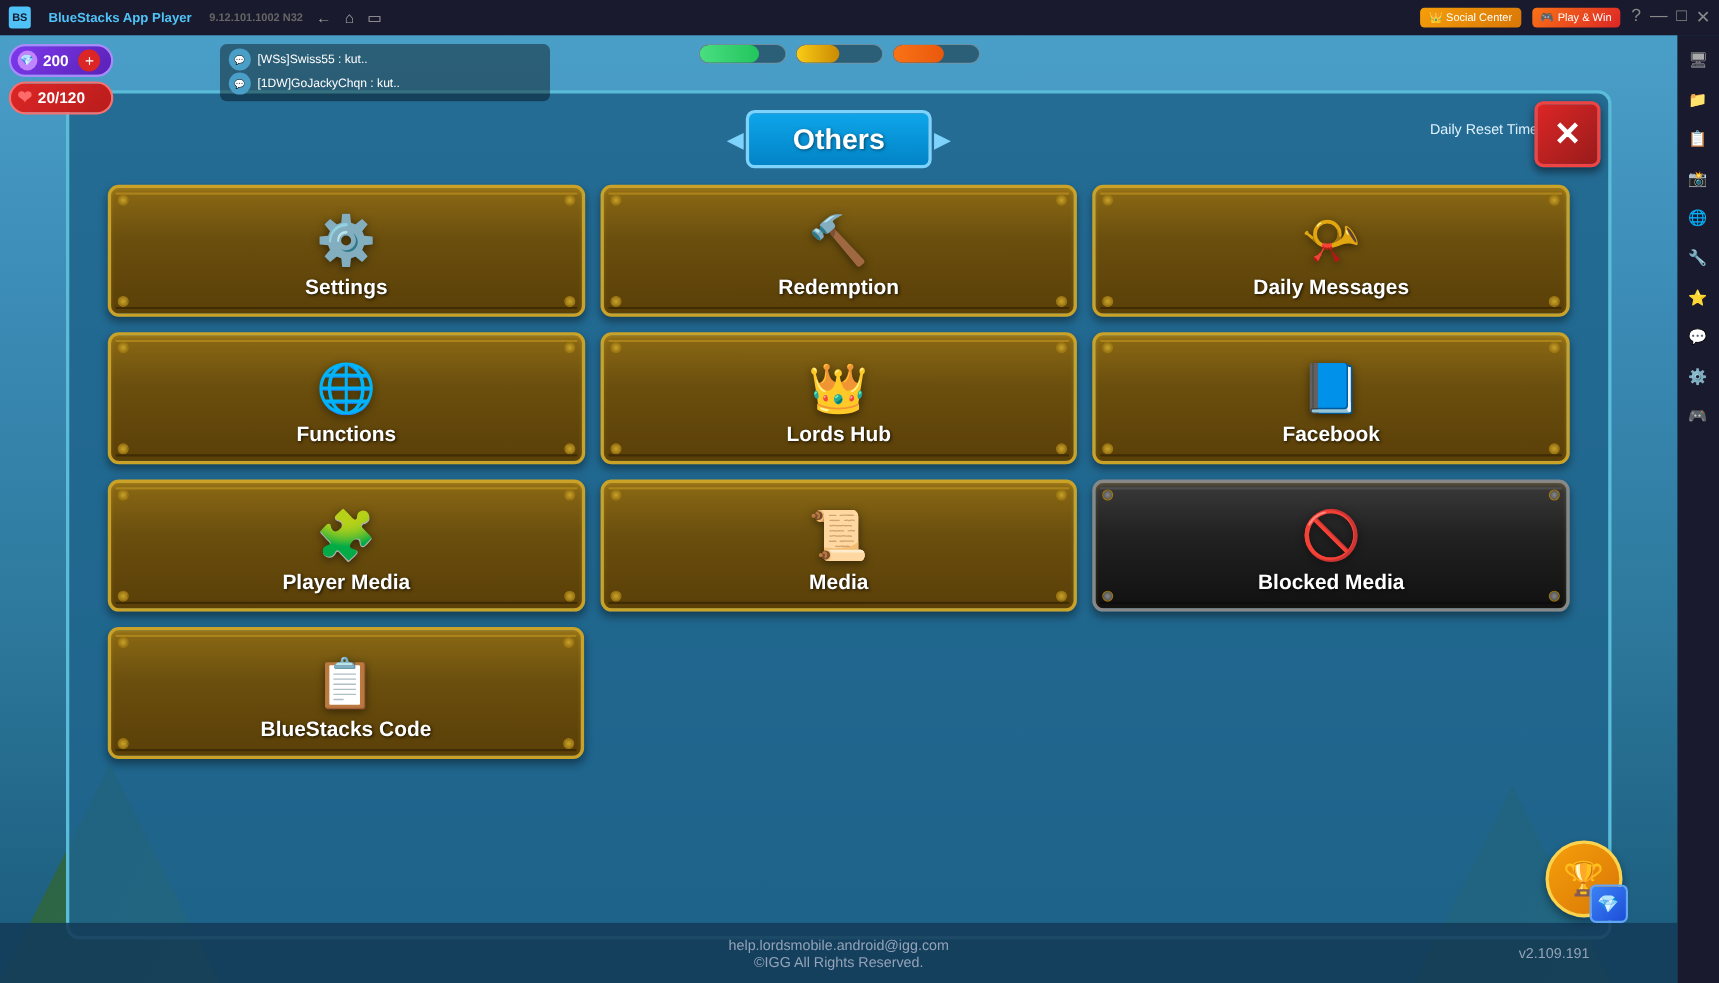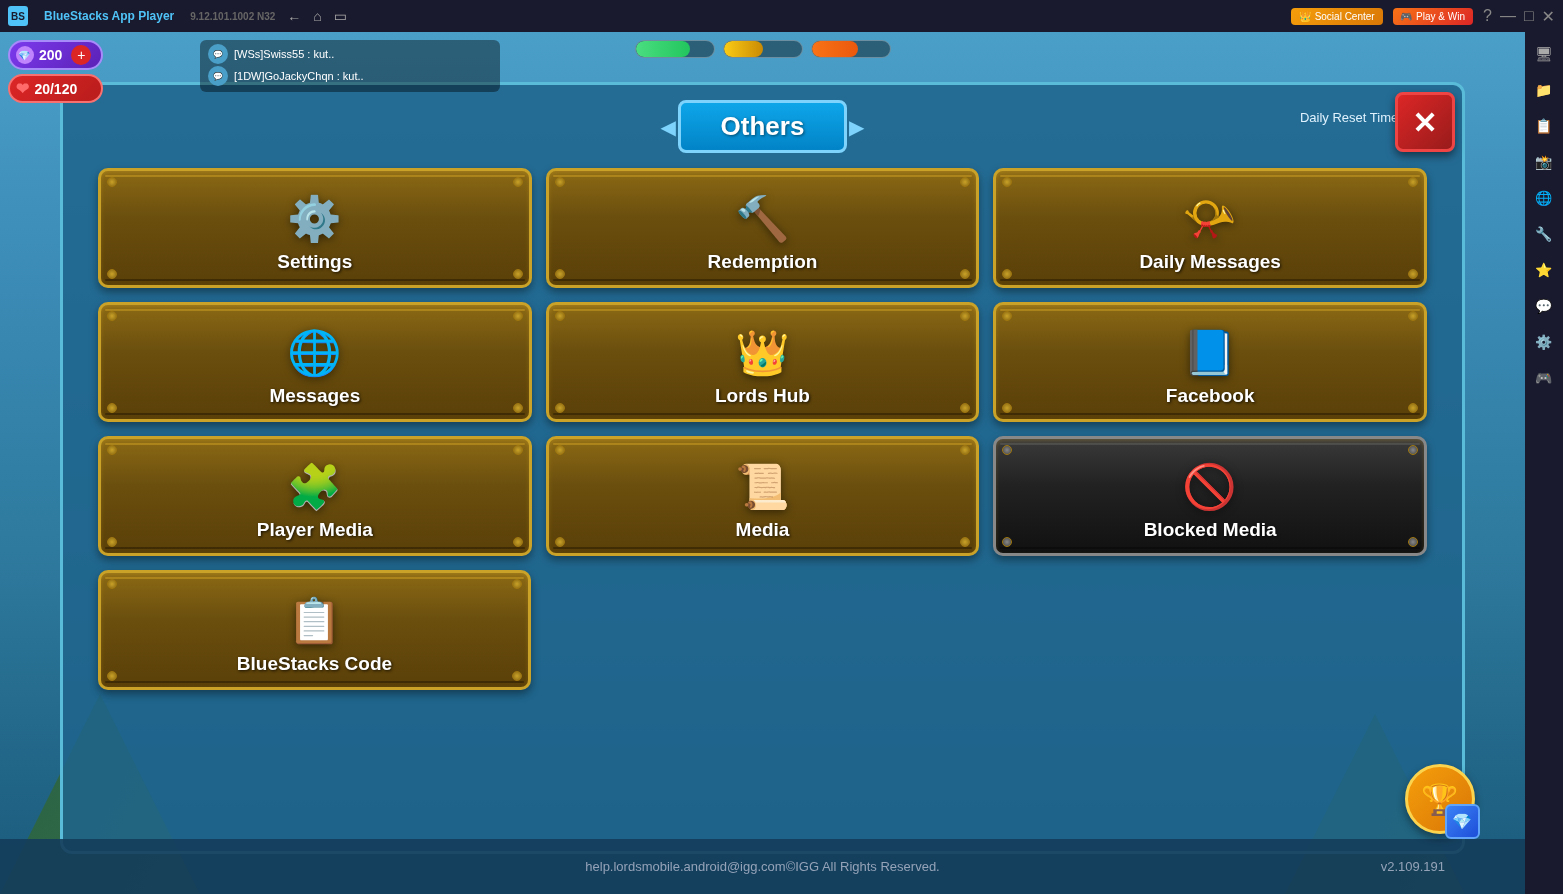--- a/index.html
+++ b/index.html
@@ -425,21 +425,21 @@
 
     
     .game-footer {
       position: absolute;
       bottom: 0;
       left: 0;
       right: 0;
       height: 55px;
       background: rgba(20, 60, 90, 0.9);
       display: flex;
-      flex-direction: row;
+      flex-direction: column;
       align-items: center;
       justify-content: center;
     }
     .footer-text {
       color: #94a3b8;
       font-size: 13px;
     }
     .footer-version {
       position: absolute;
       right: 80px;
@@ -632,21 +632,21 @@
     </div>
 
     <div class="menu-grid" style="margin-top:14px;">
 
       <div class="menu-btn">
         <div class="rivet rivet-tl"></div>
         <div class="rivet rivet-tr"></div>
         <div class="rivet rivet-bl"></div>
         <div class="rivet rivet-br"></div>
         <div class="menu-btn-icon">🌐</div>
-        <div class="menu-btn-label">Messages</div>
+        <div class="menu-btn-label">Functions</div>
       </div>
 
       <div class="menu-btn">
         <div class="rivet rivet-tl"></div>
         <div class="rivet rivet-tr"></div>
         <div class="rivet rivet-bl"></div>
         <div class="rivet rivet-br"></div>
         <div class="menu-btn-icon">👑</div>
         <div class="menu-btn-label">Lords Hub</div>
       </div>

